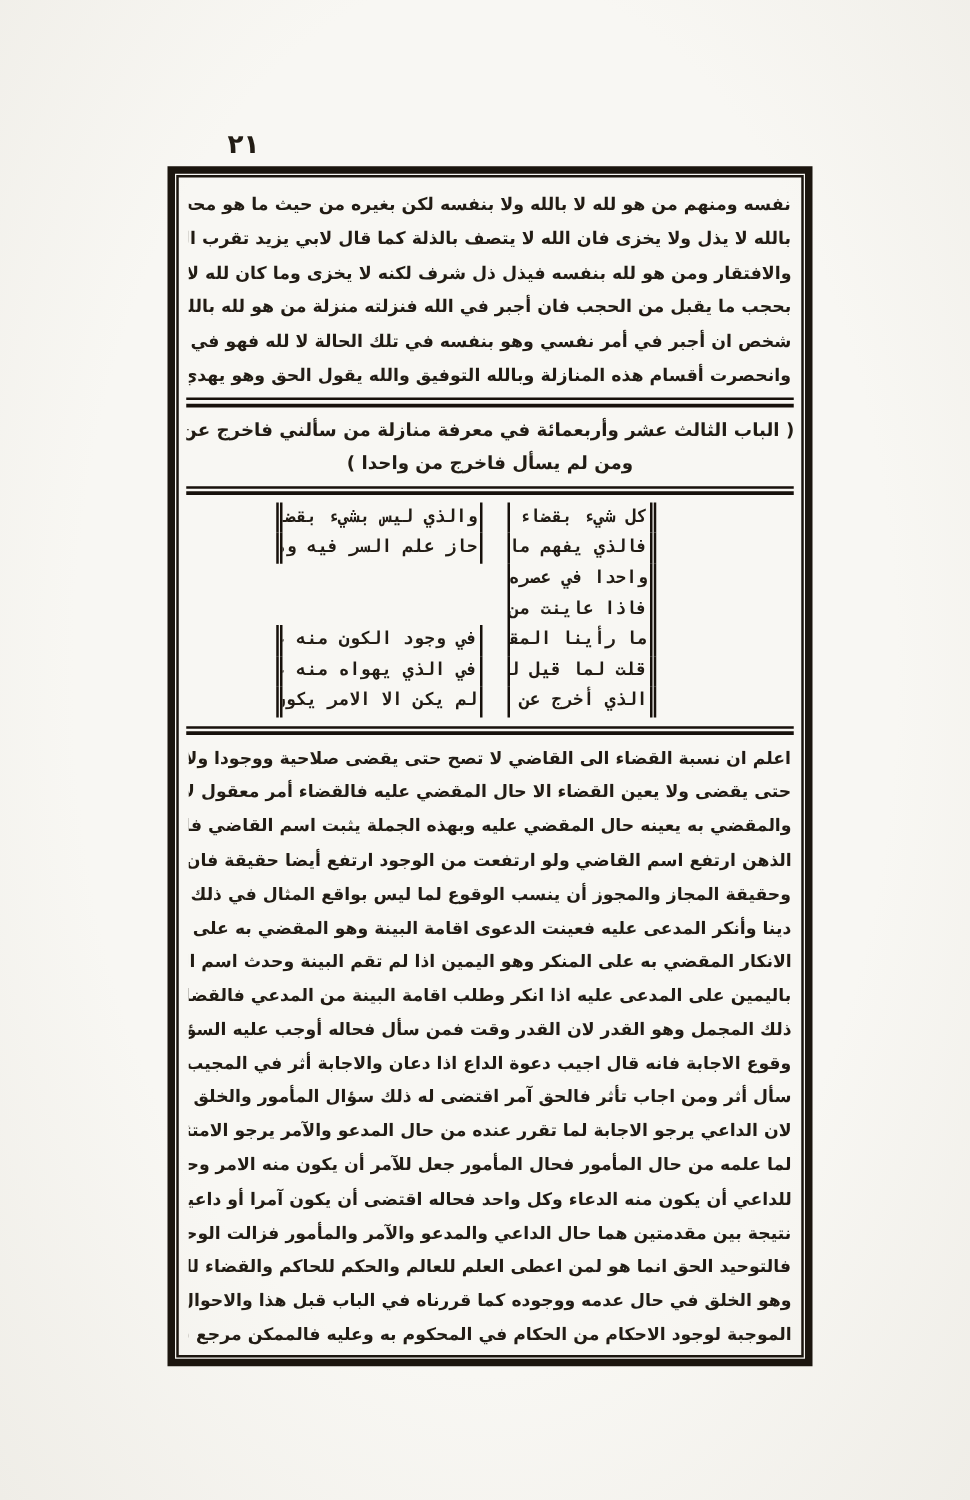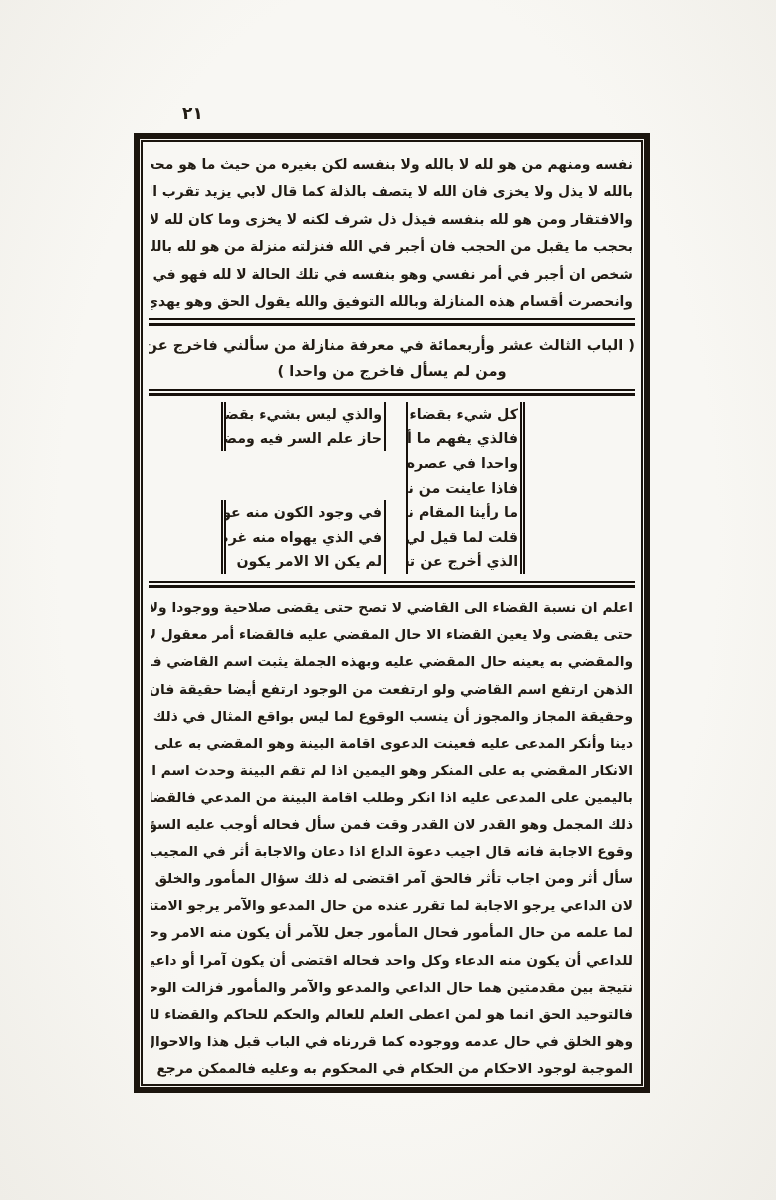--- a/index.html
+++ b/index.html
@@ -4,21 +4,21 @@
 <style>
   html,body{margin:0;padding:0;}
   body{
     width:776px;height:1200px;position:relative;overflow:hidden;
     background:radial-gradient(ellipse at 50% 45%, #f8f7f3 60%, #efede7 100%);
     font-family:"DejaVu Sans", sans-serif;
     color:#221c14;
   }
   .page-number{
     position:absolute;top:103px;left:182px;
-    font-size:17px;font-weight:bold;letter-spacing:2px;
+    font-size:21px;font-weight:bold;letter-spacing:2px;
   }
   .scan-frame{
     position:absolute;left:134px;top:133px;width:516px;height:960px;
     box-sizing:border-box;border:6px solid #1b150e;
   }
   .frame-inner{
     position:absolute;box-sizing:border-box;
     left:1px;top:1px;right:1px;bottom:1px;
     border:2px solid #1b150e;
     padding:0 4px;
@@ -53,21 +53,21 @@
   }
   .poem-row{
     display:flex;direction:rtl;height:24.6px;
   }
   .poem-spacer-right{width:112px;}
   .poem-spacer-left{flex:1;}
   .poem-gutter{width:20px;}
   .poem-cell{
     box-sizing:border-box;overflow:hidden;
     font-size:14.2px;font-weight:bold;line-height:24.6px;
-    text-align:right;white-space:nowrap;
+    text-align:right;white-space:nowrap;font-family:Liberation Mono, monospace;
   }
   .poem-cell.first{
     width:119px;
     border-right:5px double #17110b;
     border-left:2px solid #17110b;
     padding:0 2px;
   }
   .poem-cell.second{
     width:165px;
     border-right:2px solid #17110b;

